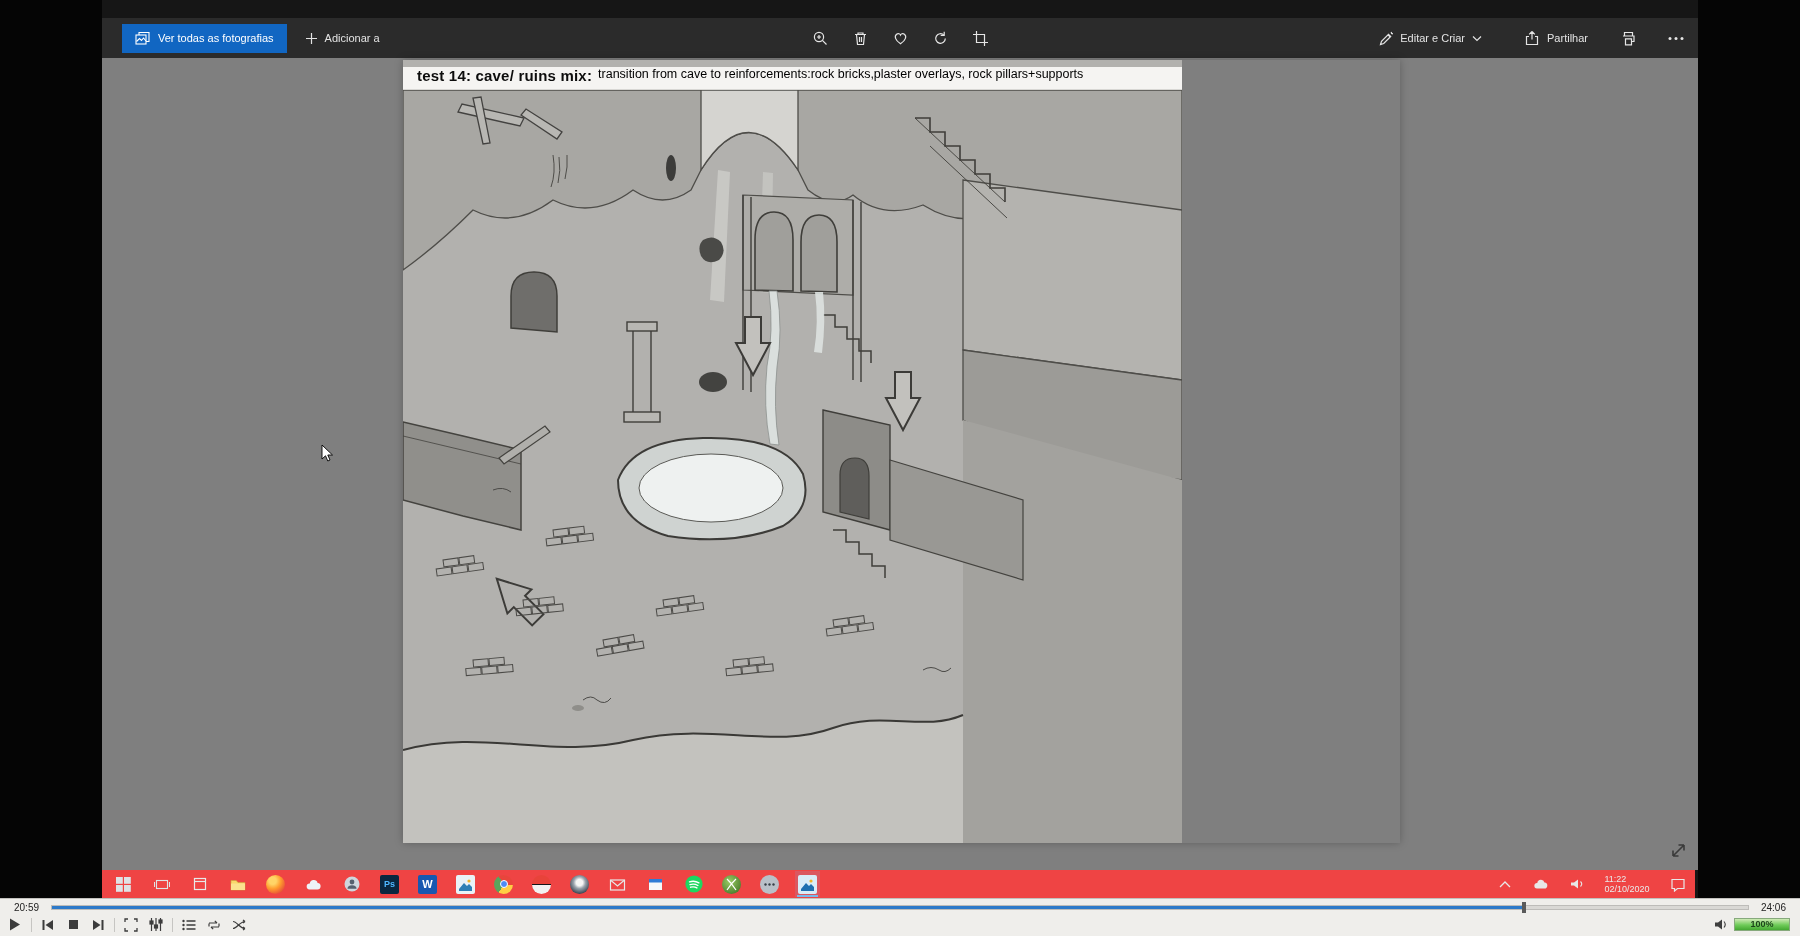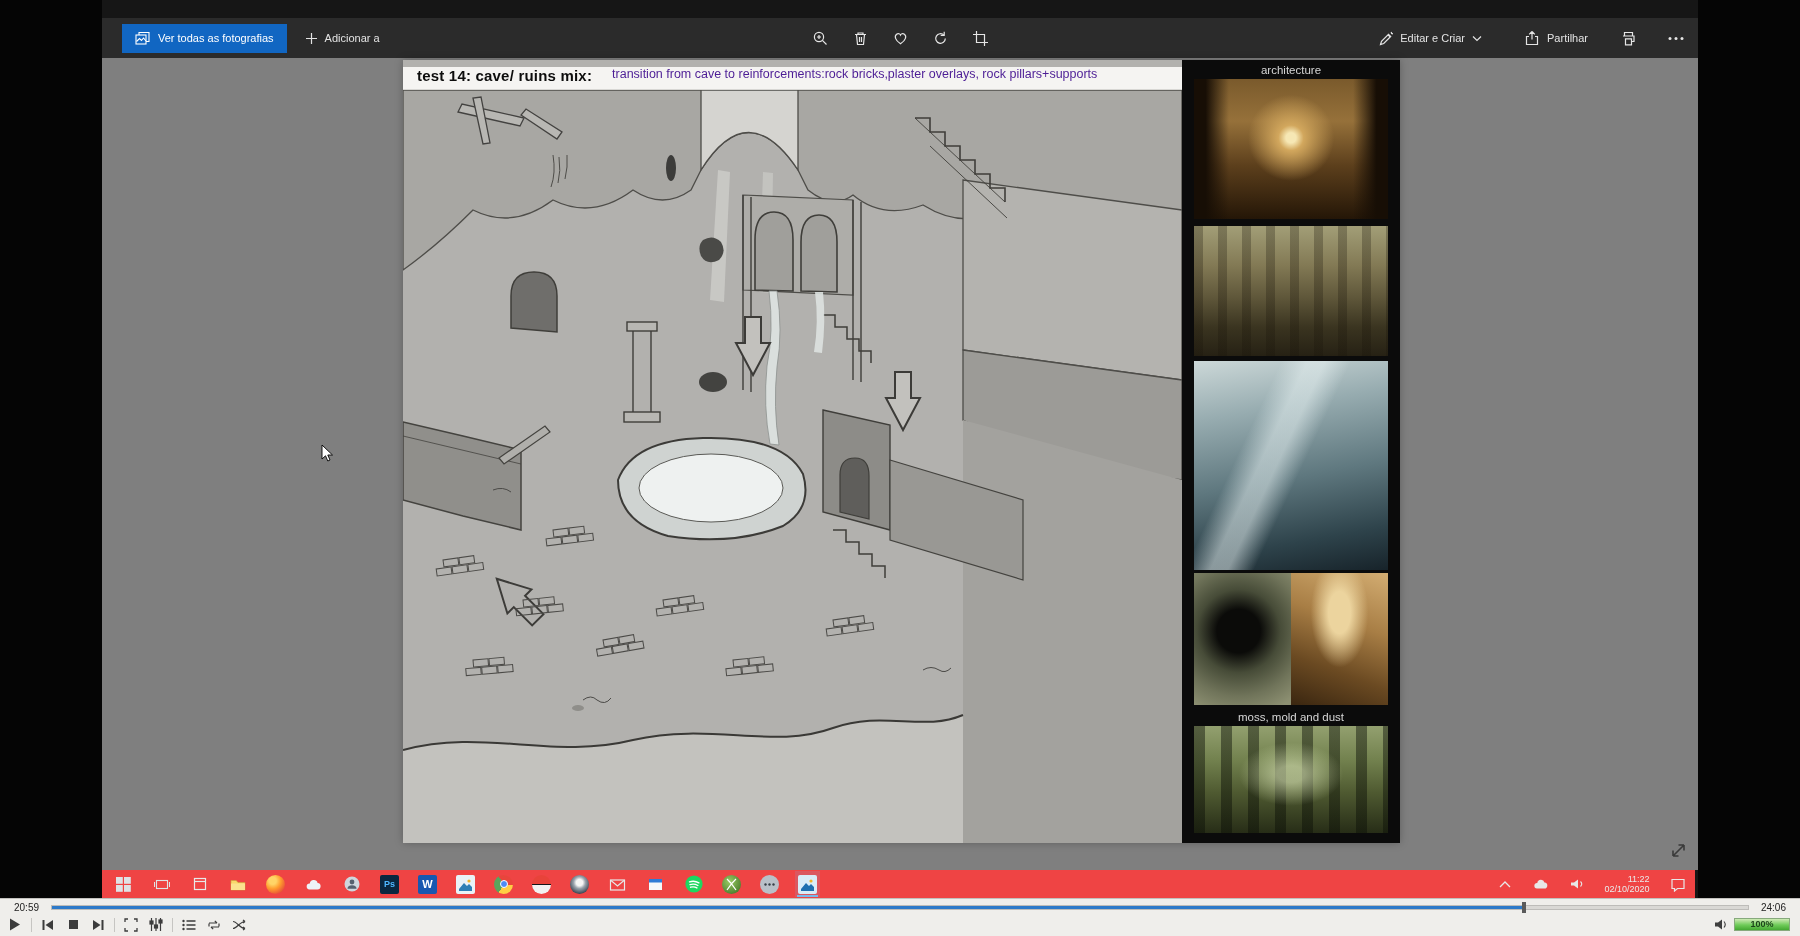--- a/index.html
+++ b/index.html
@@ -23,21 +23,21 @@
 .icbtn{width:32px;height:32px;display:flex;align-items:center;justify-content:center;background:transparent;border:0;color:#e6e6e6}
 .right-tools{margin-left:auto;display:flex;align-items:center;gap:16px;padding-right:6px}
 
 
 .viewer{position:absolute;left:0;top:58px;right:0;bottom:28px;background:#7f7f7f}
 .artwork{position:absolute;left:301px;top:2px;width:997px;height:783px;display:flex;box-shadow:0 0 8px rgba(0,0,0,.25)}
 .sketch{position:relative;width:779px;height:783px;background:#b2b1ae;overflow:hidden}
 .sketch svg{position:absolute;left:0;top:0}
 .art-head{position:absolute;left:0;top:7px;width:100%;height:23px;background:#f5f4f2;display:flex;padding-left:14px;white-space:nowrap;overflow:hidden;z-index:2;border-bottom:1px solid #d8d7d4}
 .art-head b{font-size:15px;color:#0d0d0d;letter-spacing:.2px}
-.art-head span{font-size:12.5px;color:#4c1d95;margin-left:20px}
+.art-head span{font-size:12.5px;color:#000000;margin-left:6px}
 
 
 .refs{width:218px;height:783px;background:#0b0b0b;display:flex;flex-direction:column;align-items:center;padding-top:2px}
 .ref-label{width:100%;text-align:center;color:#d6d6d6;font-size:11.5px;line-height:17px;height:17px}
 .ref-photo{width:194px}
 .p1{height:140px;margin-bottom:7px;background:radial-gradient(circle at 50% 42%,#f6e7b4 0 4%,#d2a75d 10%,rgba(120,80,30,0) 34%),linear-gradient(90deg,#170e05 0 6%,rgba(0,0,0,0) 18% 82%,#170e05 94%),linear-gradient(180deg,#7a5a2c 0%,#96713a 30%,#5c3f1c 62%,#241607 100%)}
 .p2{height:130px;margin-bottom:5px;background:repeating-linear-gradient(90deg,rgba(25,20,10,.28) 0 9px,rgba(0,0,0,0) 9px 24px),linear-gradient(180deg,#a29e77 0%,#837a55 30%,#5f573a 55%,#3a3420 78%,#262114 100%)}
 .p3{height:209px;margin-bottom:3px;background:linear-gradient(115deg,rgba(0,0,0,0) 30%,rgba(236,246,246,.5) 39% 45%,rgba(0,0,0,0) 54%),linear-gradient(170deg,#ccd8d8 0%,#97acb0 25%,#5f787f 55%,#2e434b 82%,#17232a 100%)}
 .p4{height:132px;margin-bottom:4px;display:flex}
 .p4 .half{width:50%;height:100%}
@@ -50,21 +50,21 @@
 
 .taskbar{position:absolute;left:0;bottom:0;right:3px;height:28px;background:#ef4444;display:flex;align-items:center}
 .tb-icons{display:flex;align-items:center;gap:13px;padding-left:9px}
 .tbi{width:25px;height:26px;display:flex;align-items:center;justify-content:center;position:relative;background:transparent;border:0}
 .tbi.active{background:rgba(130,180,230,.18)}
 .tbi.active::after{content:"";position:absolute;left:2px;right:2px;bottom:0;height:2px;background:#76b9ed}
 .ball{width:19px;height:19px;border-radius:50%;display:block;position:relative}
 .sq{width:19px;height:19px;border-radius:2px;display:flex;align-items:center;justify-content:center}
 .chrome-core{position:absolute;left:5.5px;top:5.5px;width:8px;height:8px;border-radius:50%;background:#4c8bf5;border:1.5px solid #fff}
 .tray{margin-left:auto;display:flex;align-items:center;gap:11px;padding-right:5px;color:#e8e8e8}
-.clock{font-size:9px;line-height:10.5px;text-align:right;color:#eaeaea}
+.clock{font-size:9px;line-height:10.5px;text-align:left;color:#eaeaea}
 
 
 .vlc{position:absolute;left:0;bottom:0;width:1800px;height:38px;background:#efeeeb;border-top:1px solid #c2c1be}
 .seekrow{display:flex;align-items:center;height:15px;padding:2px 14px 0;gap:7px}
 .time{font-size:10px;color:#222;min-width:30px}
 .time.r{text-align:right}
 .slider{flex:1;height:5px;background:#d9d8d5;border:1px solid #bdbcb9;position:relative}
 .fill{position:absolute;left:0;top:0;bottom:0;background:#2d7ac9}
 .fill::after{content:"";position:absolute;right:-2px;top:-4px;width:4px;height:11px;background:#5a5a5a}
 .ctrlrow{display:flex;align-items:center;height:21px;padding:0 6px;gap:7px}
@@ -245,32 +245,20 @@
             <use href="#bk" transform="translate(260,540) rotate(-8)"></use>
             <use href="#bk" transform="translate(330,600) rotate(-6)"></use>
             <use href="#bk" transform="translate(150,470) rotate(-7)"></use>
             <use href="#bk" transform="translate(430,560) rotate(-8)"></use>
 
             <path d="M180,640 q8,-6 14,0 q8,6 14,-2 M90,430 q10,-4 18,2 M520,610 q8,-5 16,0 q6,4 12,-2" stroke="#4b4a47" fill="none" stroke-width="1"></path>
             <ellipse cx="175" cy="648" rx="6" ry="3" fill="#8f8e8a"></ellipse>
           </svg>
         </div>
 
-        <div class="refs">
-          <div class="ref-label">architecture</div>
-          <div class="ref-photo p1"></div>
-          <div class="ref-photo p2"></div>
-          <div class="ref-photo p3"></div>
-          <div class="ref-photo p4">
-            <div class="half well"></div>
-            <div class="half arches"></div>
-          </div>
-          <div class="ref-label">moss, mold and dust</div>
-          <div class="ref-photo p5"></div>
-        </div>
       </div>
 
       <button class="expand-btn">
         <svg width="19" height="19" fill="none" stroke="#3a3a3a" stroke-width="1.6">
             <path d="M4,15 L15,4 M4,15 v-5.5 M4,15 h5.5 M15,4 v5.5 M15,4 h-5.5"></path>
           </svg>
       </button>
 
       <svg class="cursor" width="13" height="19">
         <polygon points="1,1 1,15 4.5,11.8 6.8,17 9,16 6.8,11 11.5,11" fill="#fff" stroke="#000" stroke-width="0.9"></polygon>

